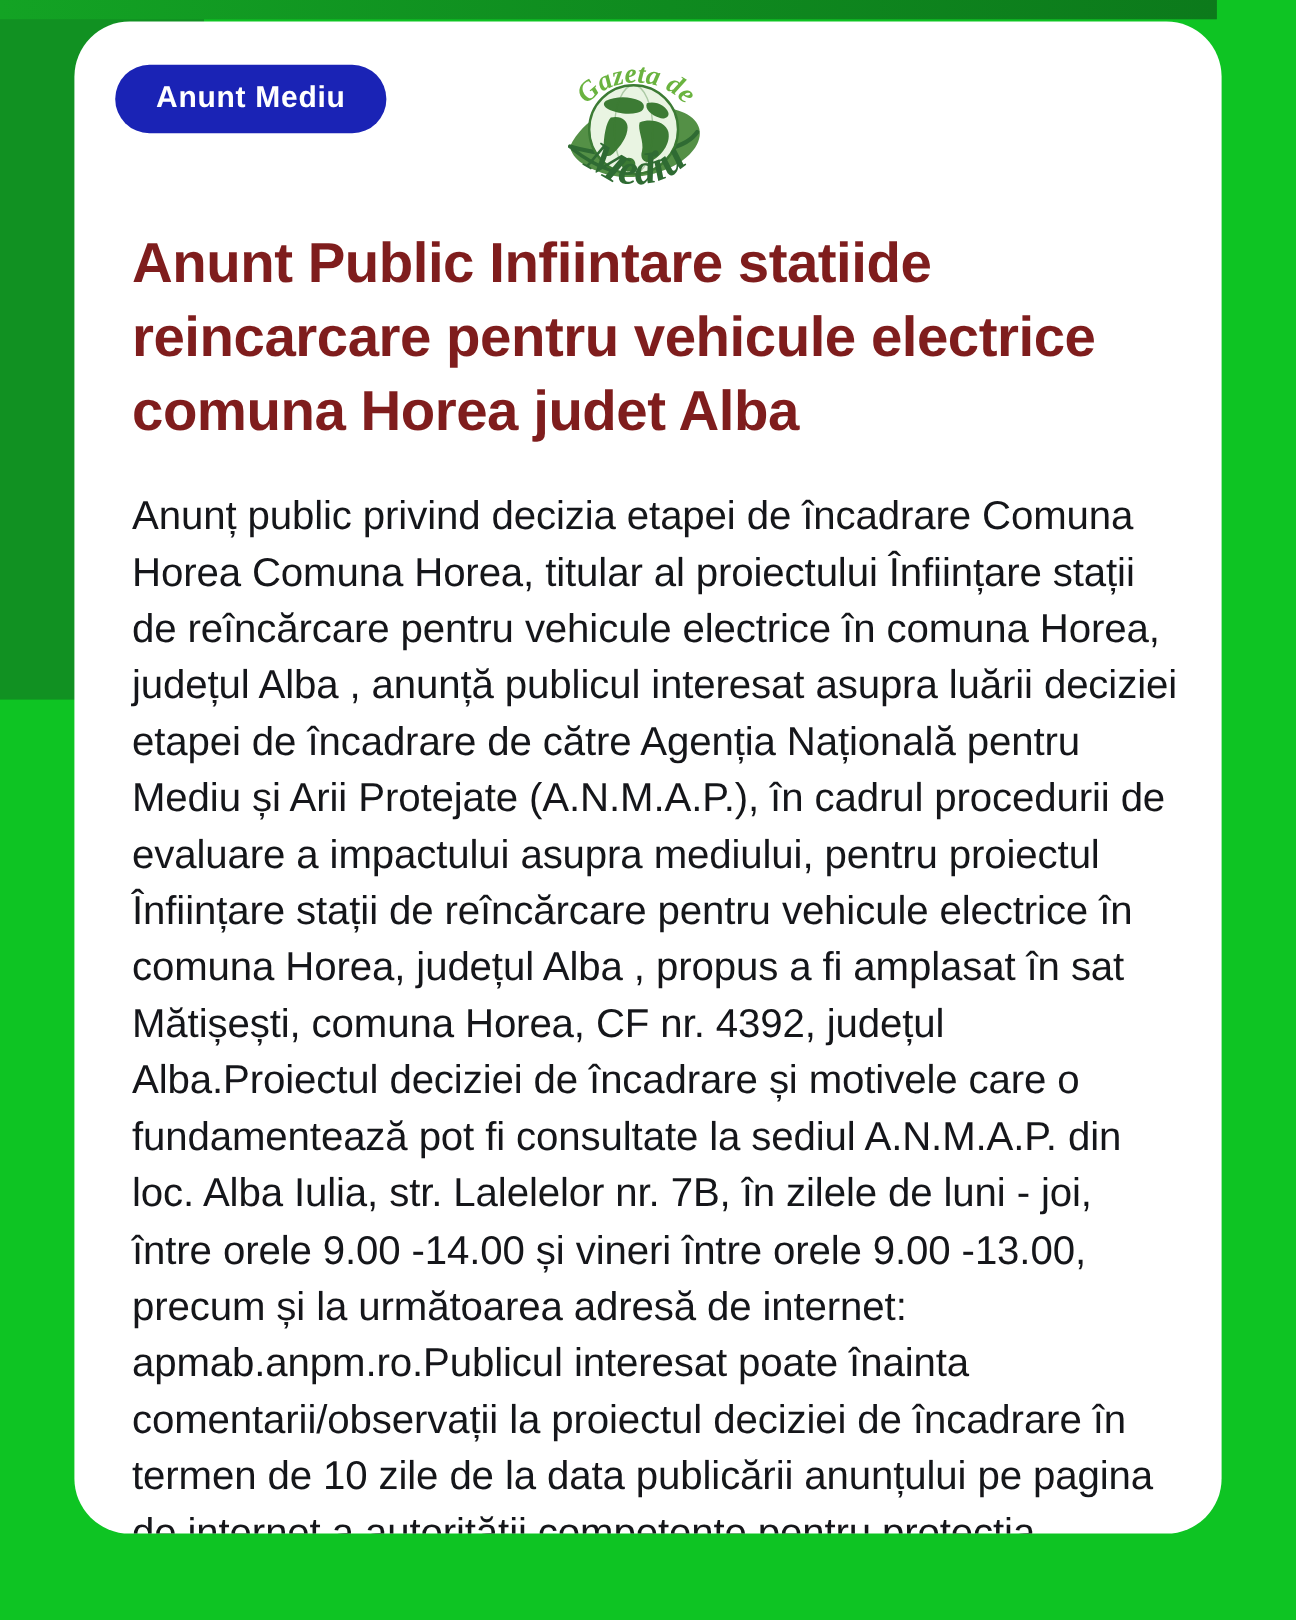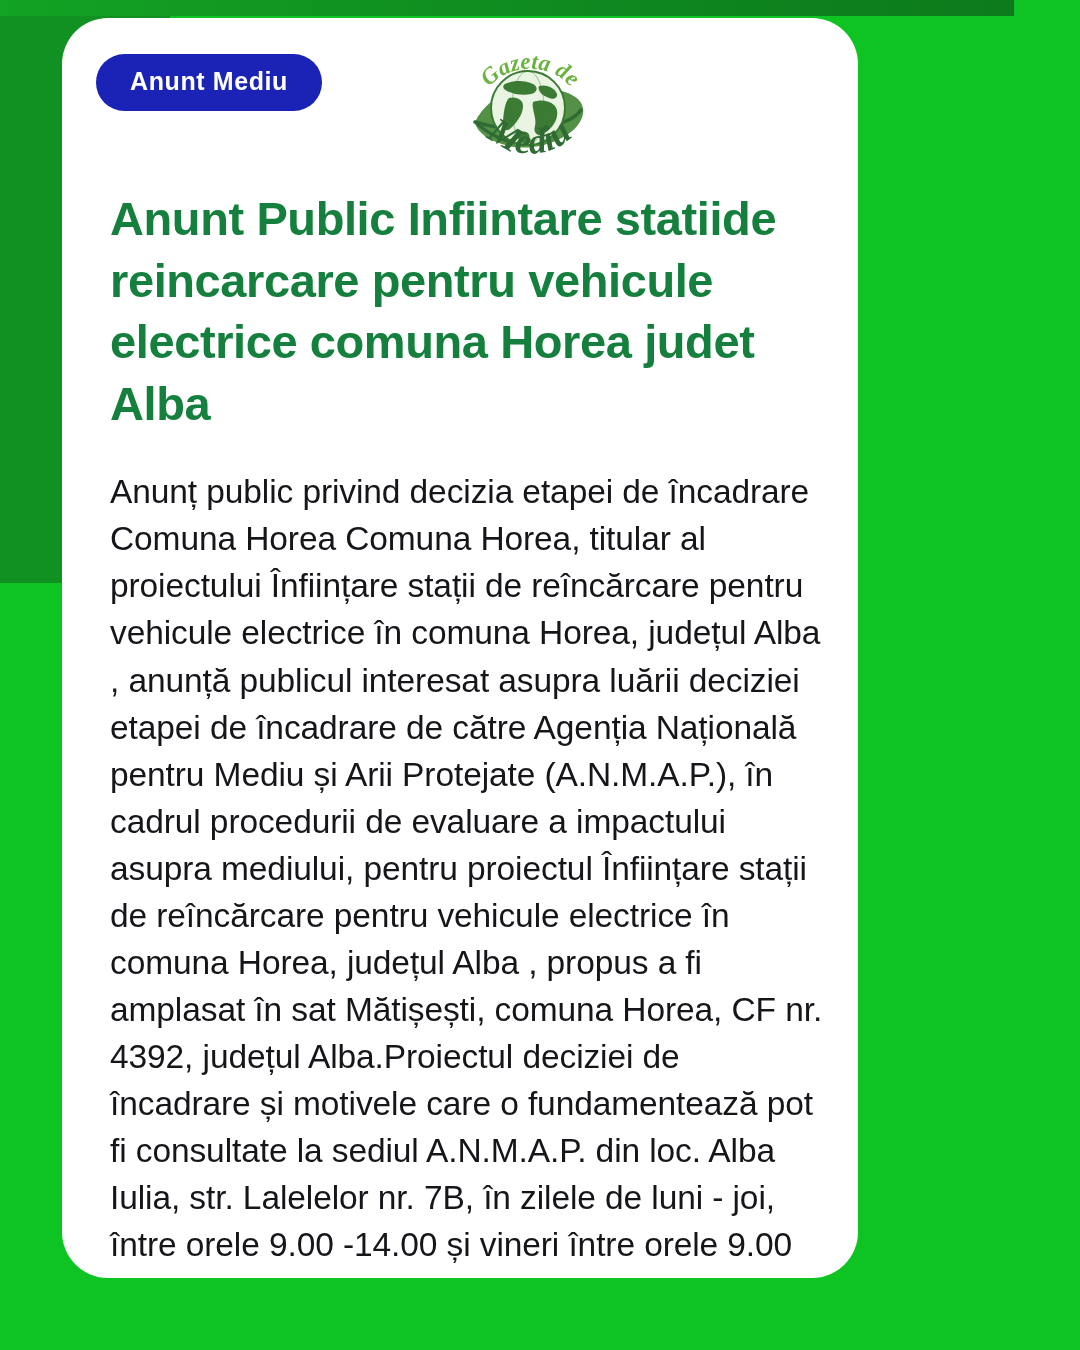--- a/index.html
+++ b/index.html
@@ -52,21 +52,21 @@
     height: 16px;
     background: linear-gradient(90deg, #13a324 0%, #0f8a1f 55%, #0c7a1b 100%);
     z-index: 2;
   }
 
   
   .card {
     position: absolute;
     left: 62px;
     top: 18px;
-    width: 796px;
+    width: 956px;
     height: 1260px;
     background: #ffffff;
     border-radius: 46px;
     z-index: 5;
     overflow: hidden;
   }
 
   .card-inner {
     position: relative;
     width: 100%;
@@ -101,21 +101,21 @@
     left: 403px;
     top: 18px;
     width: 130px;
     height: 136px;
   }
   .logo svg { display: block; width: 130px; height: 136px; }
 
   
   .title {
     margin: 0 40px 0 48px;
-    color: #15803d;
+    color: #7f1d1d;
     font-size: 47px;
     font-weight: 800;
     line-height: 1.31;
     letter-spacing: -0.4px;
     padding-top: 8px;
   }
 
   
   .body-text {
     margin: 34px 34px 0 48px;

